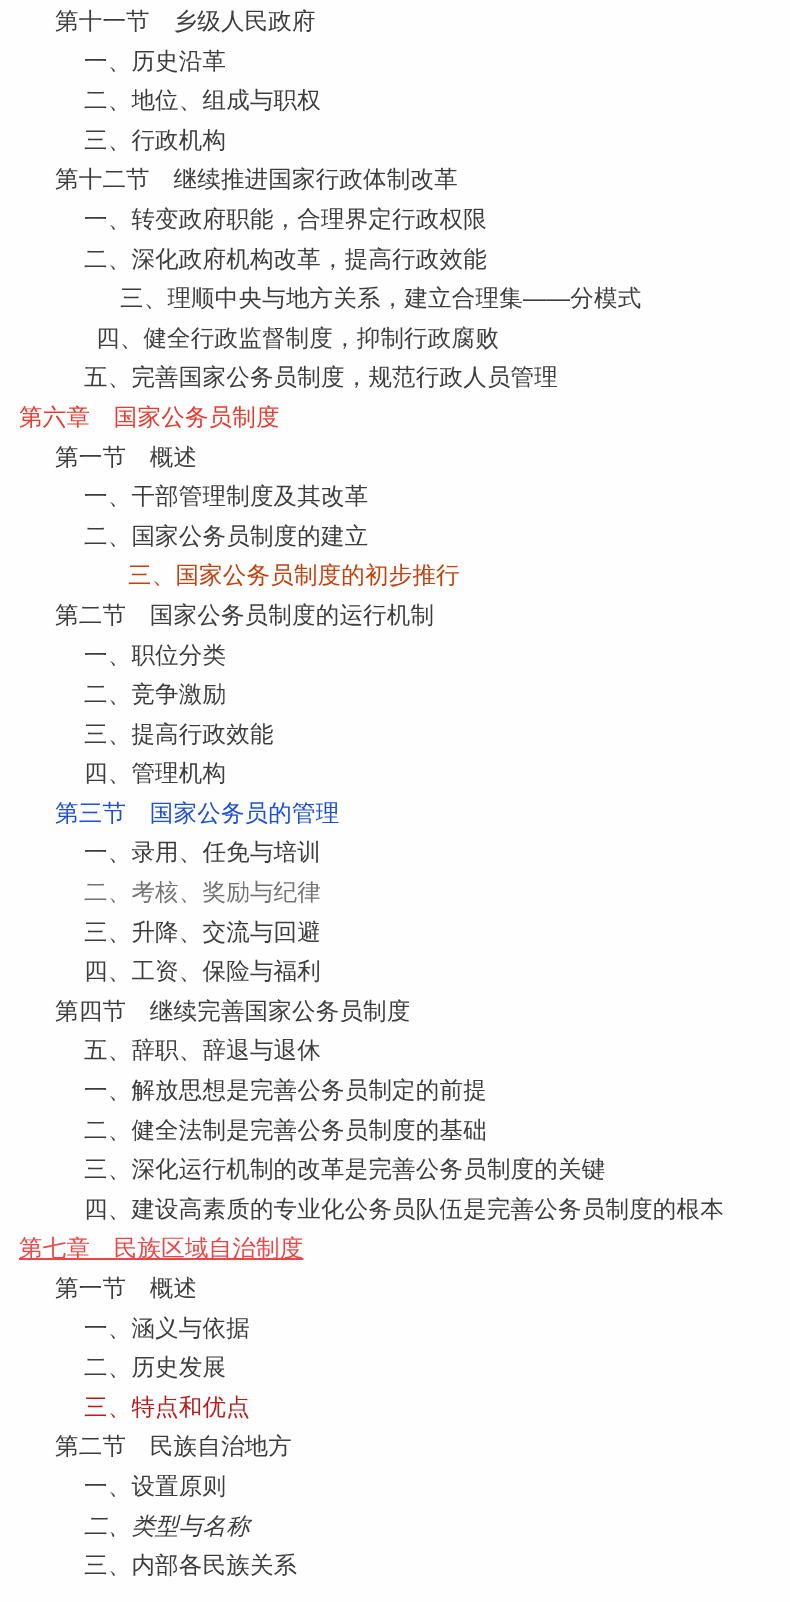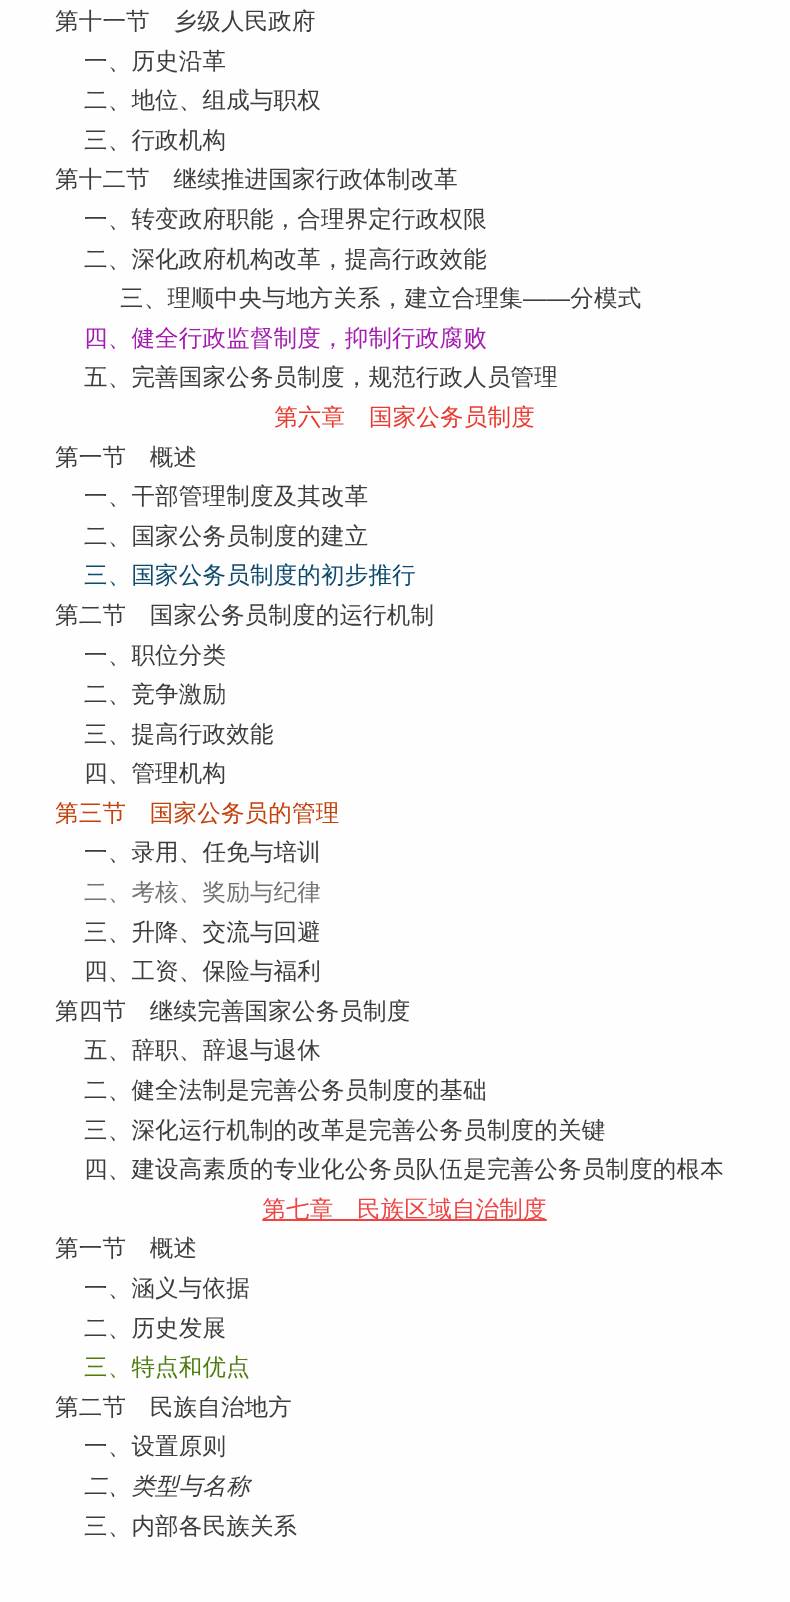--- a/index.html
+++ b/index.html
@@ -21,65 +21,65 @@
     line-height: 39.6px;
     height: 39.6px;
     color: #3d3d3d;
     white-space: pre;
     letter-spacing: 0.2px;
     font-weight: 400;
   }
   .toc-line.chapter {
     padding-left: 19px;
     color: #e93a2f;
-    text-align: center;
   }
   .toc-line.section {
     padding-left: 55px;
   }
   .toc-line.item {
     padding-left: 84px;
   }
 </style>
 </head>
 <body style="background: rgb(254, 254, 254);">
 
 <div class="toc" id="toc">
     <div class="toc-line section" style="color: rgb(61, 61, 61);">第十一节　乡级人民政府</div>
     <div class="toc-line item" style="color: rgb(61, 61, 61);">一、历史沿革</div>
     <div class="toc-line item" style="color: rgb(61, 61, 61);">二、地位、组成与职权</div>
     <div class="toc-line item" style="color: rgb(61, 61, 61);">三、行政机构</div>
     <div class="toc-line section" style="color: rgb(61, 61, 61);">第十二节　继续推进国家行政体制改革</div>
     <div class="toc-line item" style="color: rgb(61, 61, 61);">一、转变政府职能，合理界定行政权限</div>
     <div class="toc-line item" style="color: rgb(61, 61, 61);">二、深化政府机构改革，提高行政效能</div>
     <div class="toc-line item" style="color: rgb(61, 61, 61); margin-left: 36px;">三、理顺中央与地方关系，建立合理集——分模式</div>
-    <div class="toc-line item" style="color: #a21caf;">四、健全行政监督制度，抑制行政腐败</div>
+    <div class="toc-line item" style="color: #404040; margin-left: 12px;">四、健全行政监督制度，抑制行政腐败</div>
     <div class="toc-line item" style="color: rgb(61, 61, 61);">五、完善国家公务员制度，规范行政人员管理</div>
     <div class="toc-line chapter" style="color: rgb(233, 58, 47);">第六章　国家公务员制度</div>
     <div class="toc-line section" style="color: rgb(61, 61, 61);">第一节　概述</div>
     <div class="toc-line item" style="color: rgb(61, 61, 61);">一、干部管理制度及其改革</div>
     <div class="toc-line item" style="color: rgb(61, 61, 61);">二、国家公务员制度的建立</div>
-    <div class="toc-line item" style="color: #0c4a6e;">三、国家公务员制度的初步推行</div>
+    <div class="toc-line item" style="color: #c2410c; margin-left: 44px;">三、国家公务员制度的初步推行</div>
     <div class="toc-line section" style="color: rgb(61, 61, 61);">第二节　国家公务员制度的运行机制</div>
     <div class="toc-line item" style="color: rgb(61, 61, 61);">一、职位分类</div>
     <div class="toc-line item" style="color: rgb(61, 61, 61);">二、竞争激励</div>
     <div class="toc-line item" style="color: rgb(61, 61, 61);">三、提高行政效能</div>
     <div class="toc-line item" style="color: rgb(61, 61, 61);">四、管理机构</div>
-    <div class="toc-line section" style="color: #c2410c;">第三节　国家公务员的管理</div>
+    <div class="toc-line section" style="color: #1d4ed8;">第三节　国家公务员的管理</div>
     <div class="toc-line item" style="color: rgb(61, 61, 61);">一、录用、任免与培训</div>
     <div class="toc-line item" style="color: #737373;">二、考核、奖励与纪律</div>
     <div class="toc-line item" style="color: rgb(61, 61, 61);">三、升降、交流与回避</div>
     <div class="toc-line item" style="color: rgb(61, 61, 61);">四、工资、保险与福利</div>
     <div class="toc-line section" style="color: rgb(61, 61, 61);">第四节　继续完善国家公务员制度</div>
     <div class="toc-line item" style="color: rgb(61, 61, 61);">五、辞职、辞退与退休</div>
+    <div class="toc-line item" style="color: rgb(61, 61, 61);">一、解放思想是完善公务员制定的前提</div>
     <div class="toc-line item" style="color: rgb(61, 61, 61);">二、健全法制是完善公务员制度的基础</div>
     <div class="toc-line item" style="color: rgb(61, 61, 61);">三、深化运行机制的改革是完善公务员制度的关键</div>
     <div class="toc-line item" style="color: rgb(61, 61, 61);">四、建设高素质的专业化公务员队伍是完善公务员制度的根本</div>
     <div class="toc-line chapter" style="color: #ef4444; text-decoration: underline;">第七章　民族区域自治制度</div>
     <div class="toc-line section" style="color: rgb(61, 61, 61);">第一节　概述</div>
     <div class="toc-line item" style="color: rgb(61, 61, 61);">一、涵义与依据</div>
     <div class="toc-line item" style="color: rgb(61, 61, 61);">二、历史发展</div>
-    <div class="toc-line item" style="color: #4d7c0f;">三、特点和优点</div>
+    <div class="toc-line item" style="color: #b91c1c;">三、特点和优点</div>
     <div class="toc-line section" style="color: rgb(61, 61, 61);">第二节　民族自治地方</div>
     <div class="toc-line item" style="color: rgb(61, 61, 61);">一、设置原则</div>
     <div class="toc-line item" style="color: rgb(61, 61, 61); font-style: italic;">二、类型与名称</div>
     <div class="toc-line item" style="color: rgb(61, 61, 61);">三、内部各民族关系</div>
   </div>
 
 </body></html>

